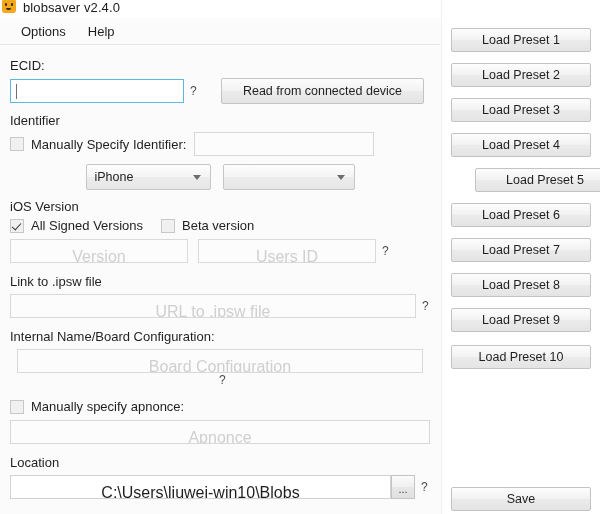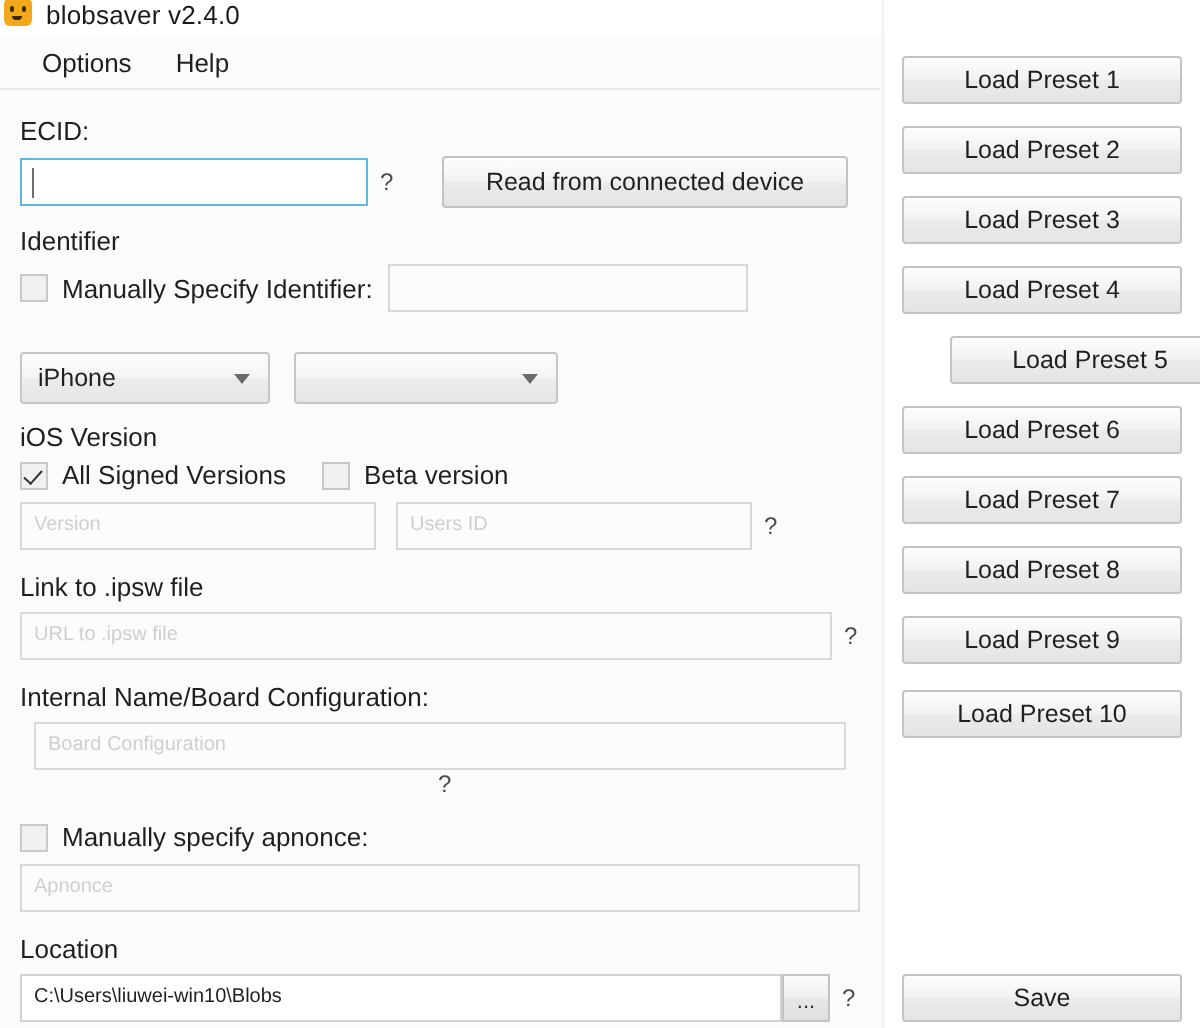--- a/index.html
+++ b/index.html
@@ -119,26 +119,27 @@
     align-items: center;
   }
 
   
   .field {
     height: 24px;
     box-sizing: border-box;
     border: 1px solid #d9d9d9;
     background: #fcfcfc;
     font-family: "Liberation Sans", sans-serif;
-    font-size: 10px;
+    font-size: 16px;
     color: #cfcfcf;
-    padding: 0 6px;
+    padding: 6px 6px;
     line-height: 22px;
     white-space: nowrap;
     overflow: hidden;
+    text-align: center;
   }
   .field.filled { color: #1f1f1f; background:#ffffff; border-color:#d2d2d2;}
   .field.focused {
     border: 1px solid #5cb8dd;
     background: #ffffff;
     box-shadow: inset 0 0 0 1px #ffffff;
     position: relative;
   }
   .caret {
     position: absolute;
@@ -302,21 +303,21 @@
       <div class="helpmark">?</div>
       <div class="btn" style="width:203px;height:26px;margin-left:23px;">Read from connected device</div>
     </div>
 
     <div class="section-label" style="margin-top:9px;">Identifier</div>
     <div class="row" style="margin-top:4px;">
       <div class="cbox"></div>
       <div class="cb-label">Manually Specify Identifier:</div>
       <div class="field" style="width:180px;margin-left:8px;" placeholder="Identifier"></div>
     </div>
-    <div class="row" style="margin-top:20px;">
+    <div class="row" style="margin-top:8px;justify-content:center;">
       <div class="combo" style="width:125px;">
         <span>iPhone</span>
         <span class="arrow"></span>
       </div>
       <div class="combo" style="width:132px;margin-left:12px;">
         <span></span>
         <span class="arrow"></span>
       </div>
     </div>
 

